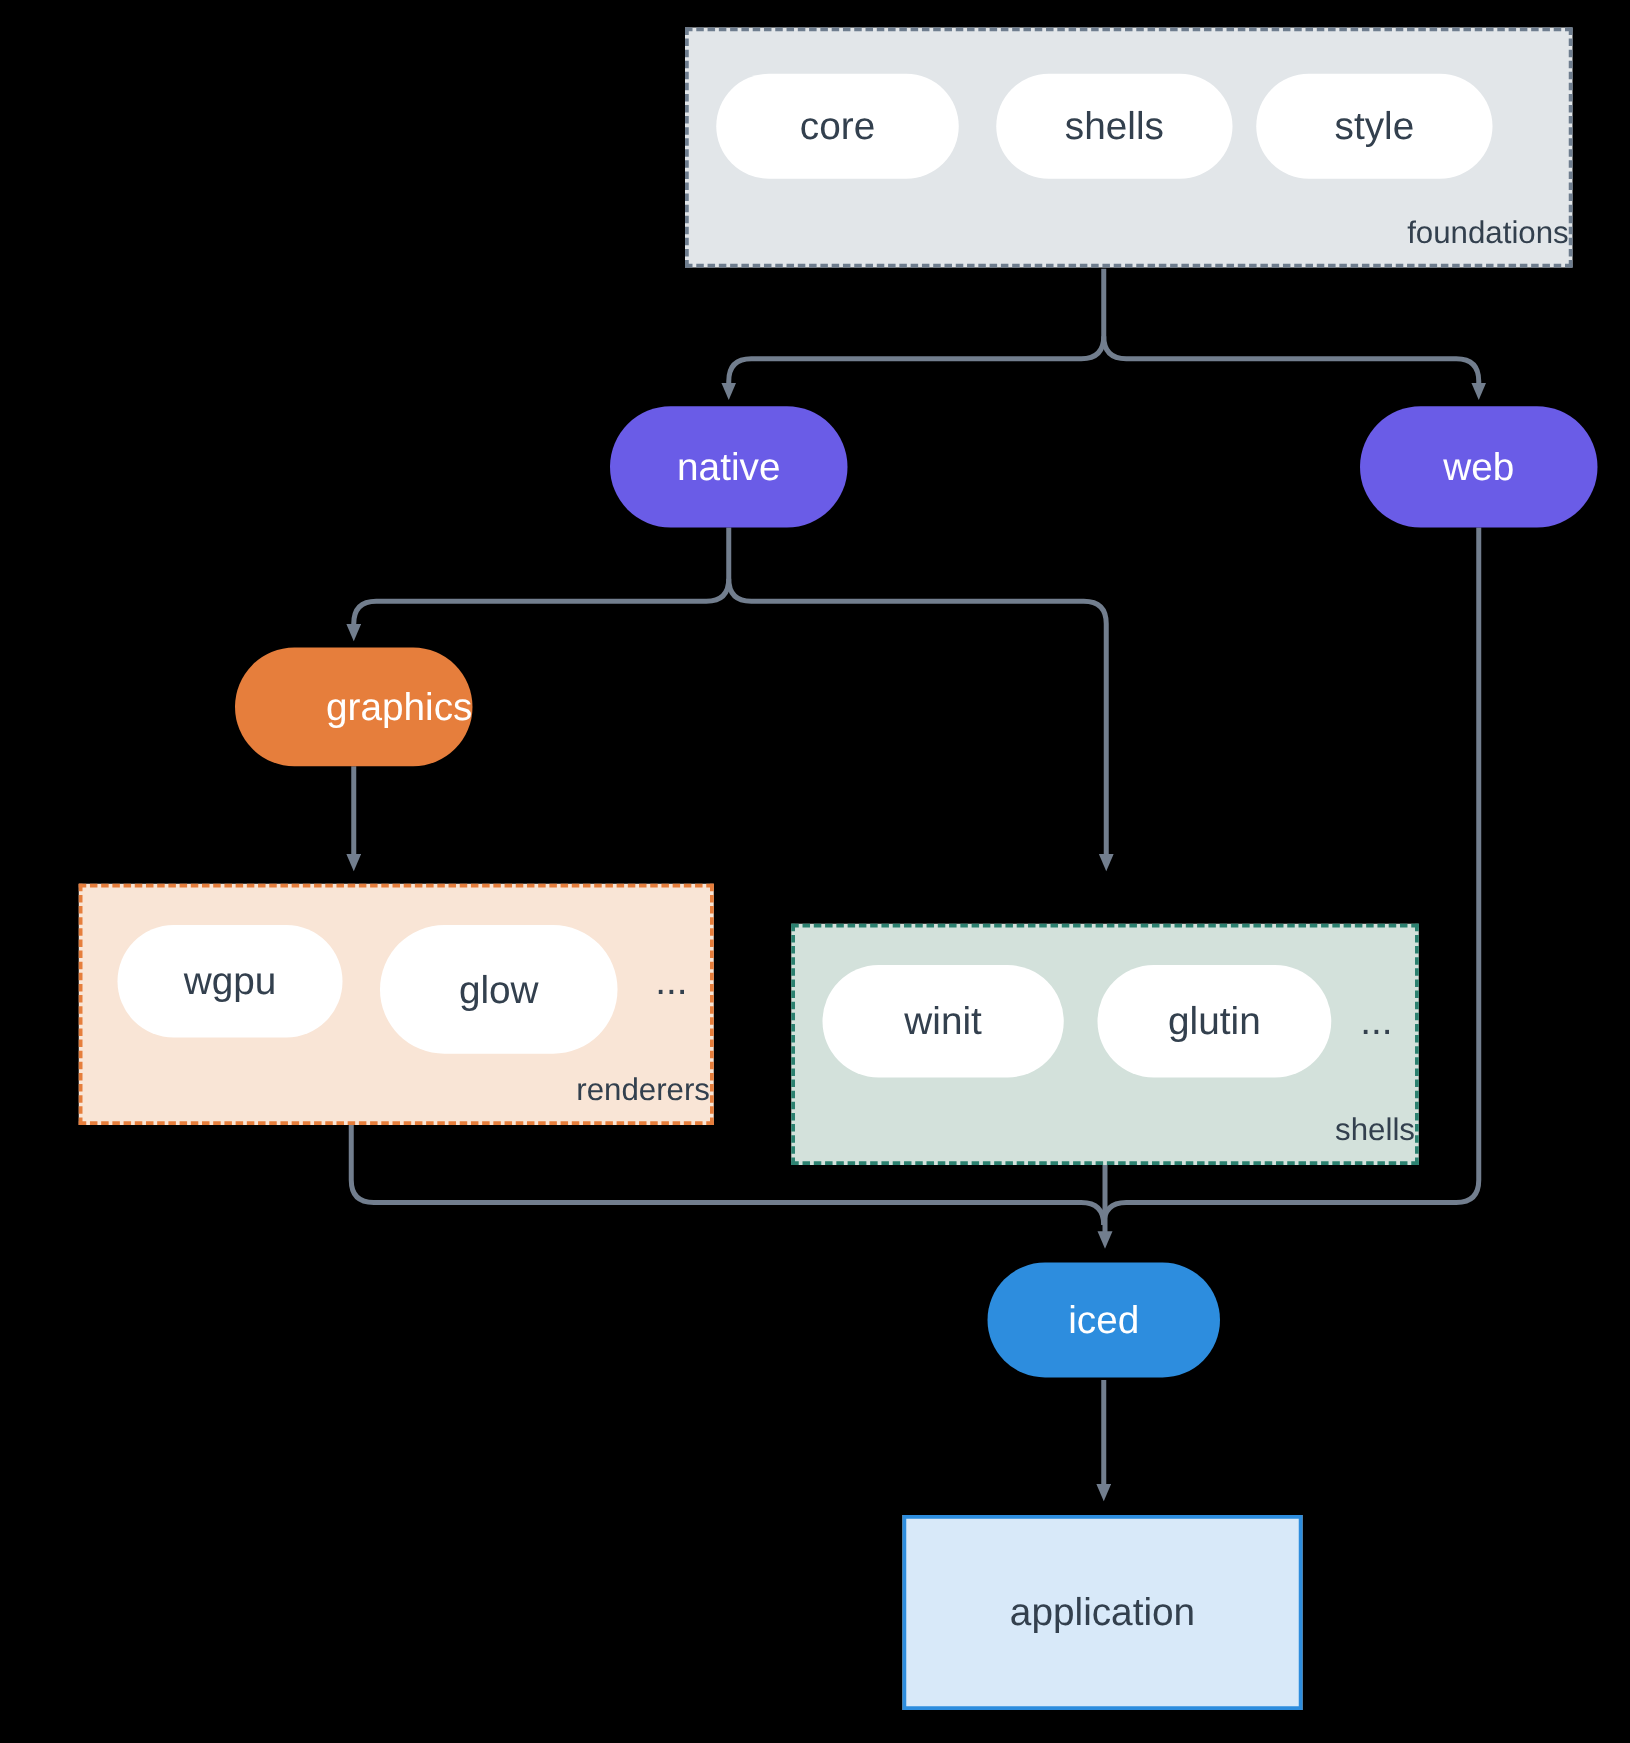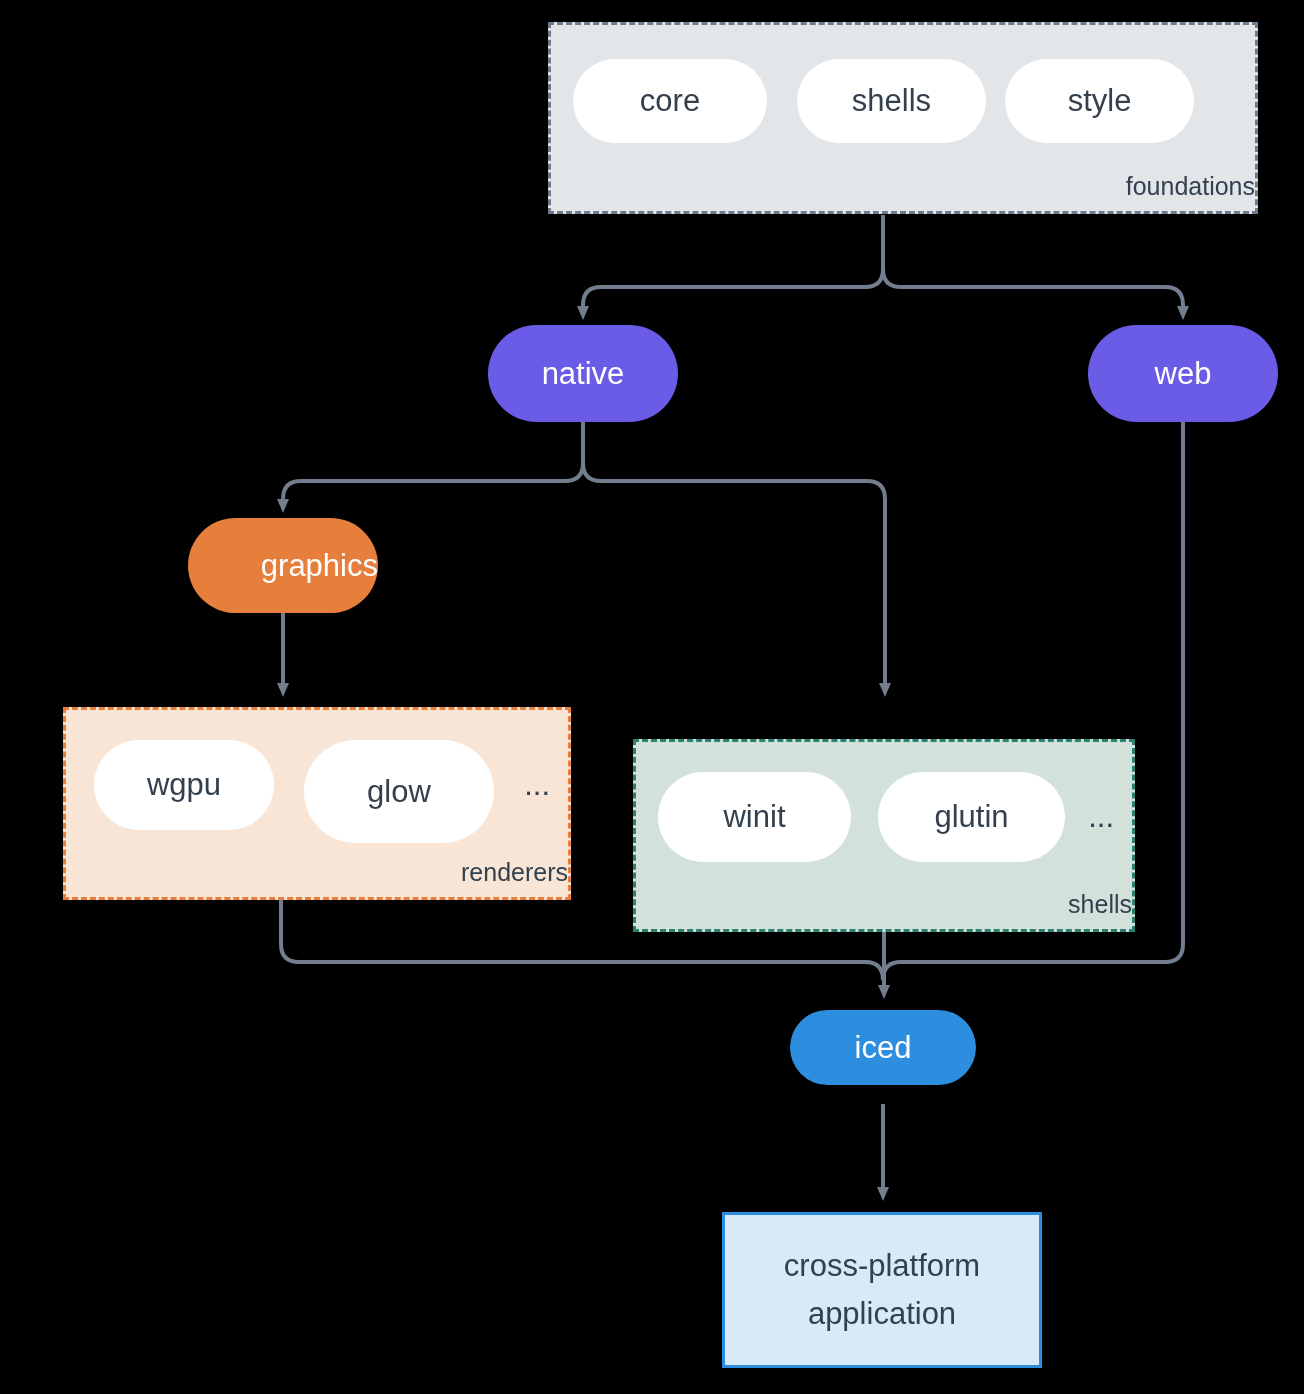--- a/index.html
+++ b/index.html
@@ -87,21 +87,21 @@
     right: 18px; top: 30px; height: 90px;
     display: flex; align-items: center;
     font-size: 31px;
     color: var(--dark_text, #33404e);
   }
 
   
   .p-native   { left: 488px;  top: 325px;  width: 190px; height: 97px; }
   .p-web      { left: 1088px; top: 325px;  width: 190px; height: 97px; }
   .p-graphics { left: 188px;  top: 518px;  width: 190px; height: 95px; }
-  .p-iced     { left: 790px;  top: 1010px; width: 186px; height: 75px; }
+  .p-iced     { left: 790px;  top: 1010px; width: 186px; height: 92px; }
 
   .app-box {
     position: absolute;
     left: 722px; top: 1212px; width: 320px; height: 156px;
     box-sizing: border-box;
     background: var(--app_fill, #d8e9f9);
     border: 3px solid var(--blue, #2d8dde);
     display: flex;
     flex-direction: column;
     align-items: center;
@@ -177,17 +177,16 @@
     </div>
     <div class="ellipsis">...</div>
     <div class="group-label">shells</div>
   </div>
 
   <div class="pill pill-blue p-iced">
     <span>iced</span>
   </div>
 
   <div class="app-box">
-    <span>cross-platform</span>
     <span>application</span>
   </div>
 
 </div>
 
 </body></html>

